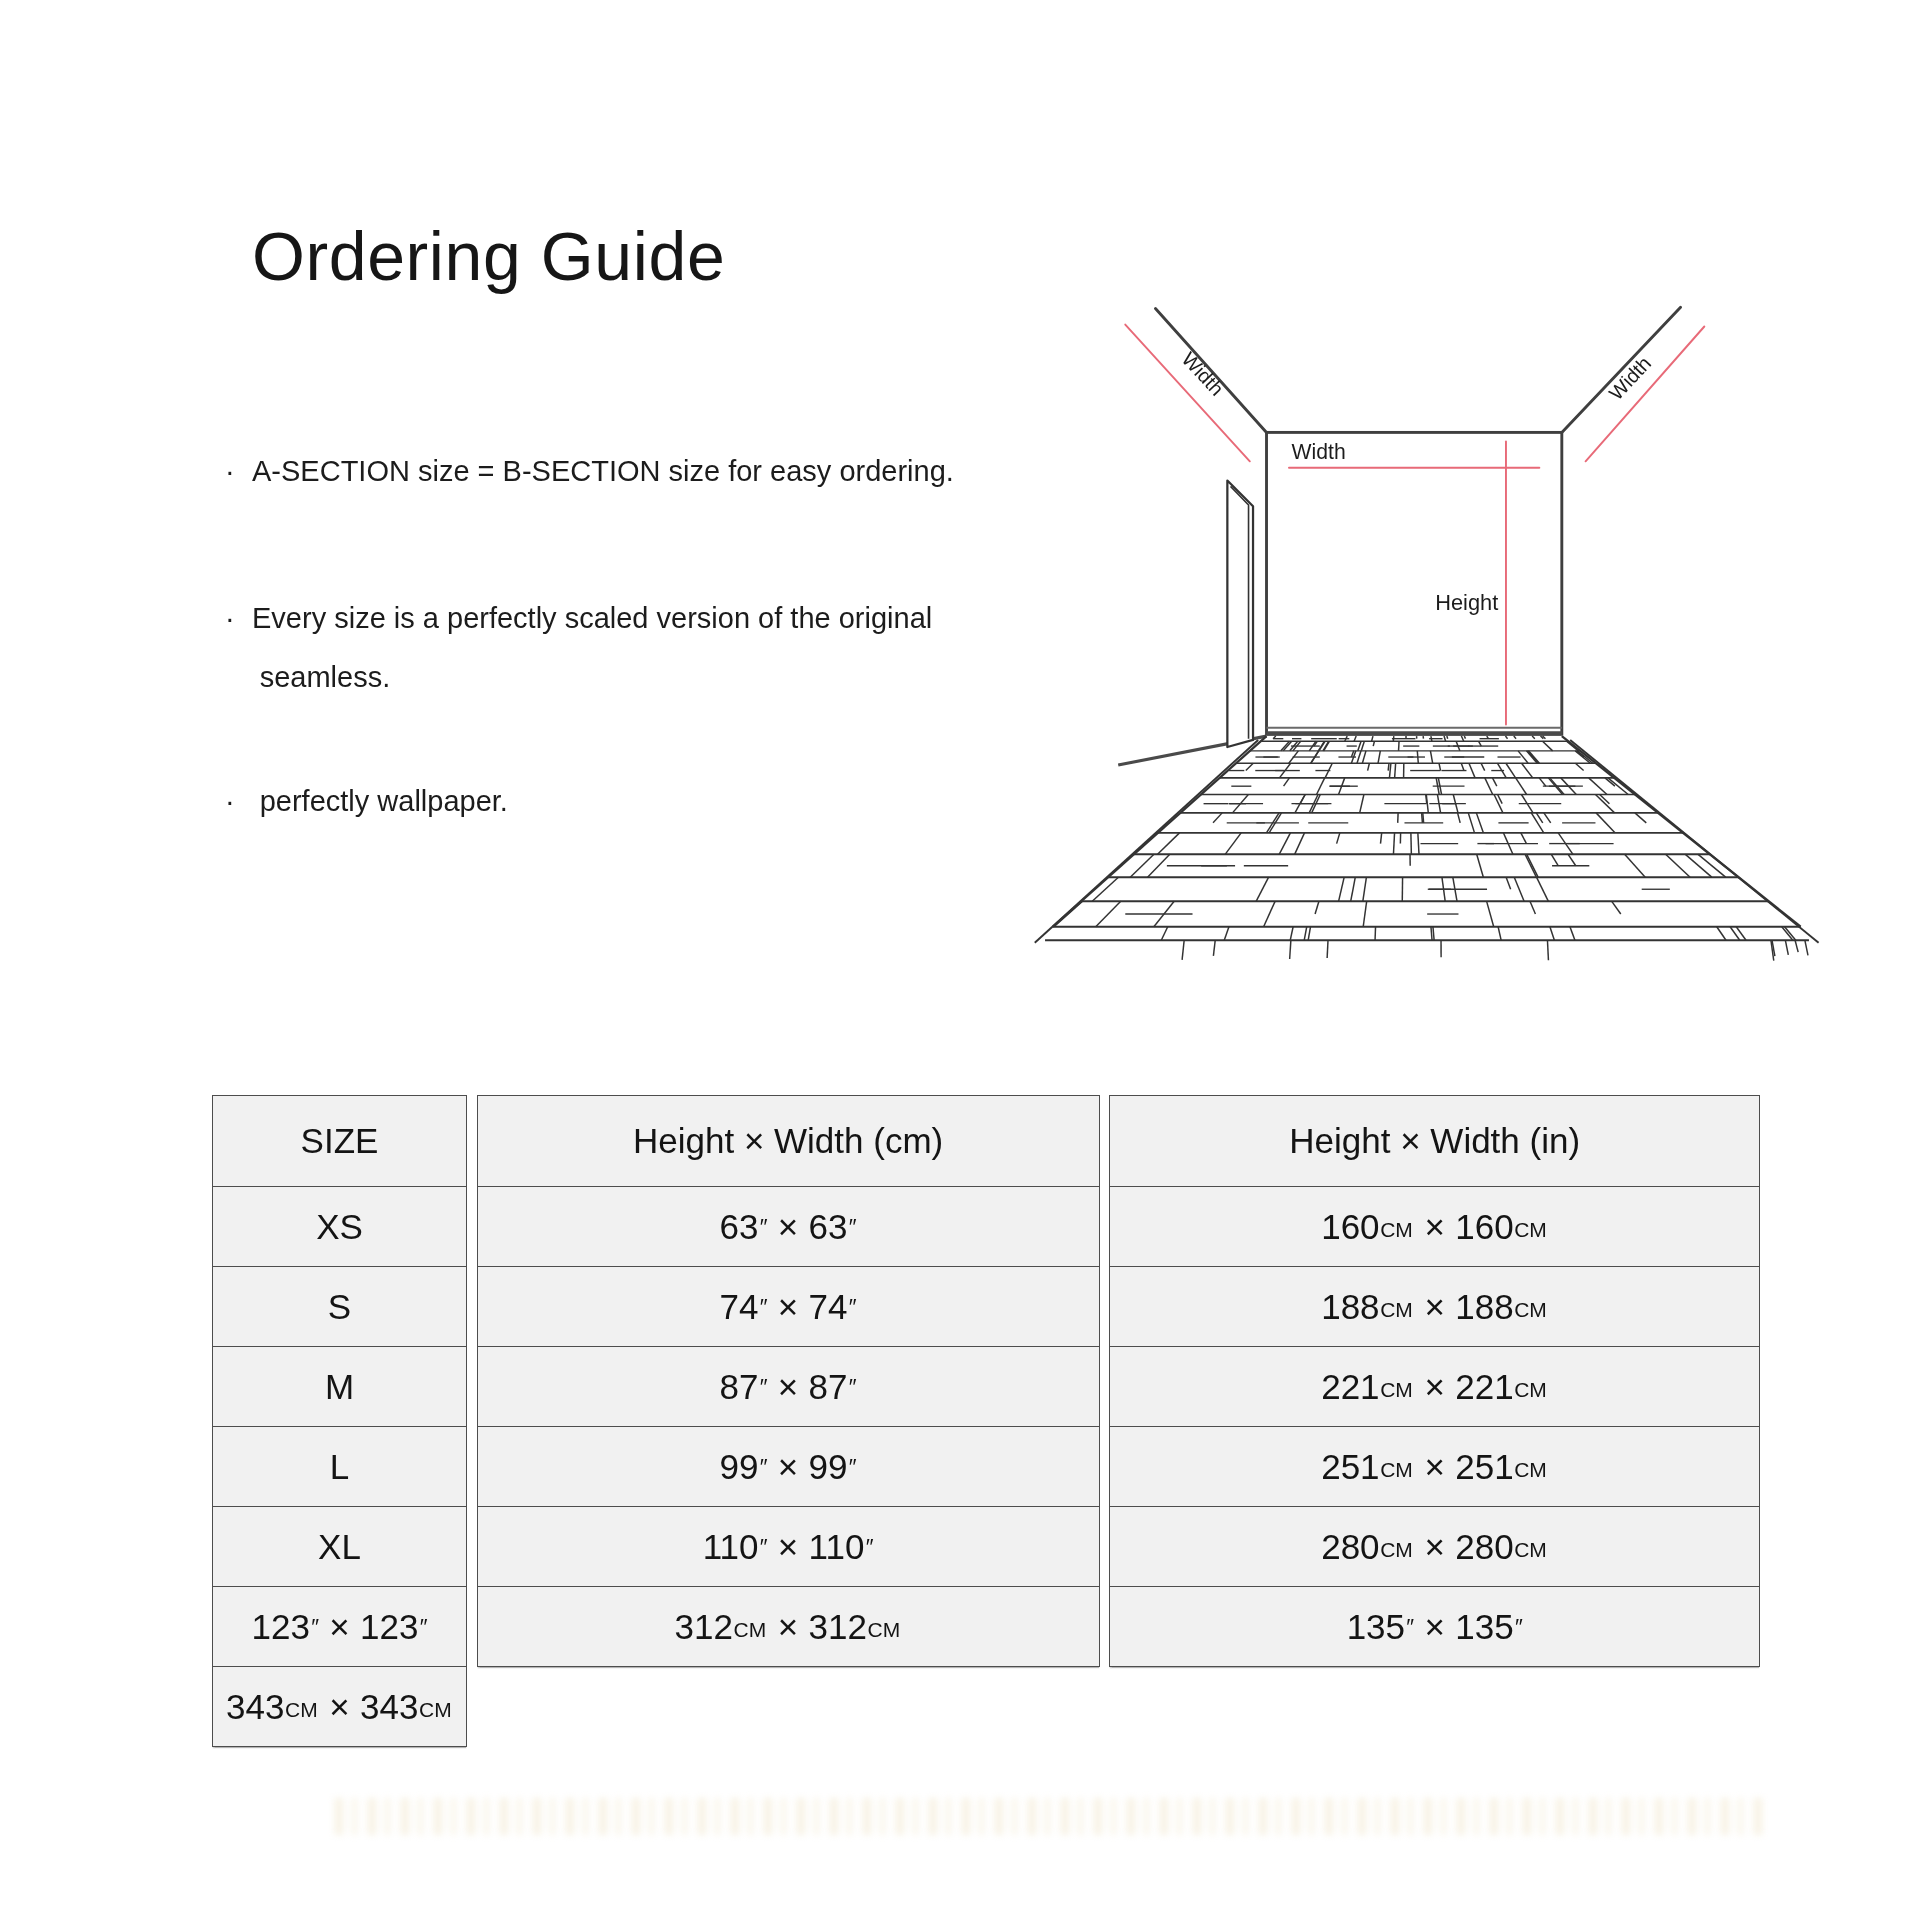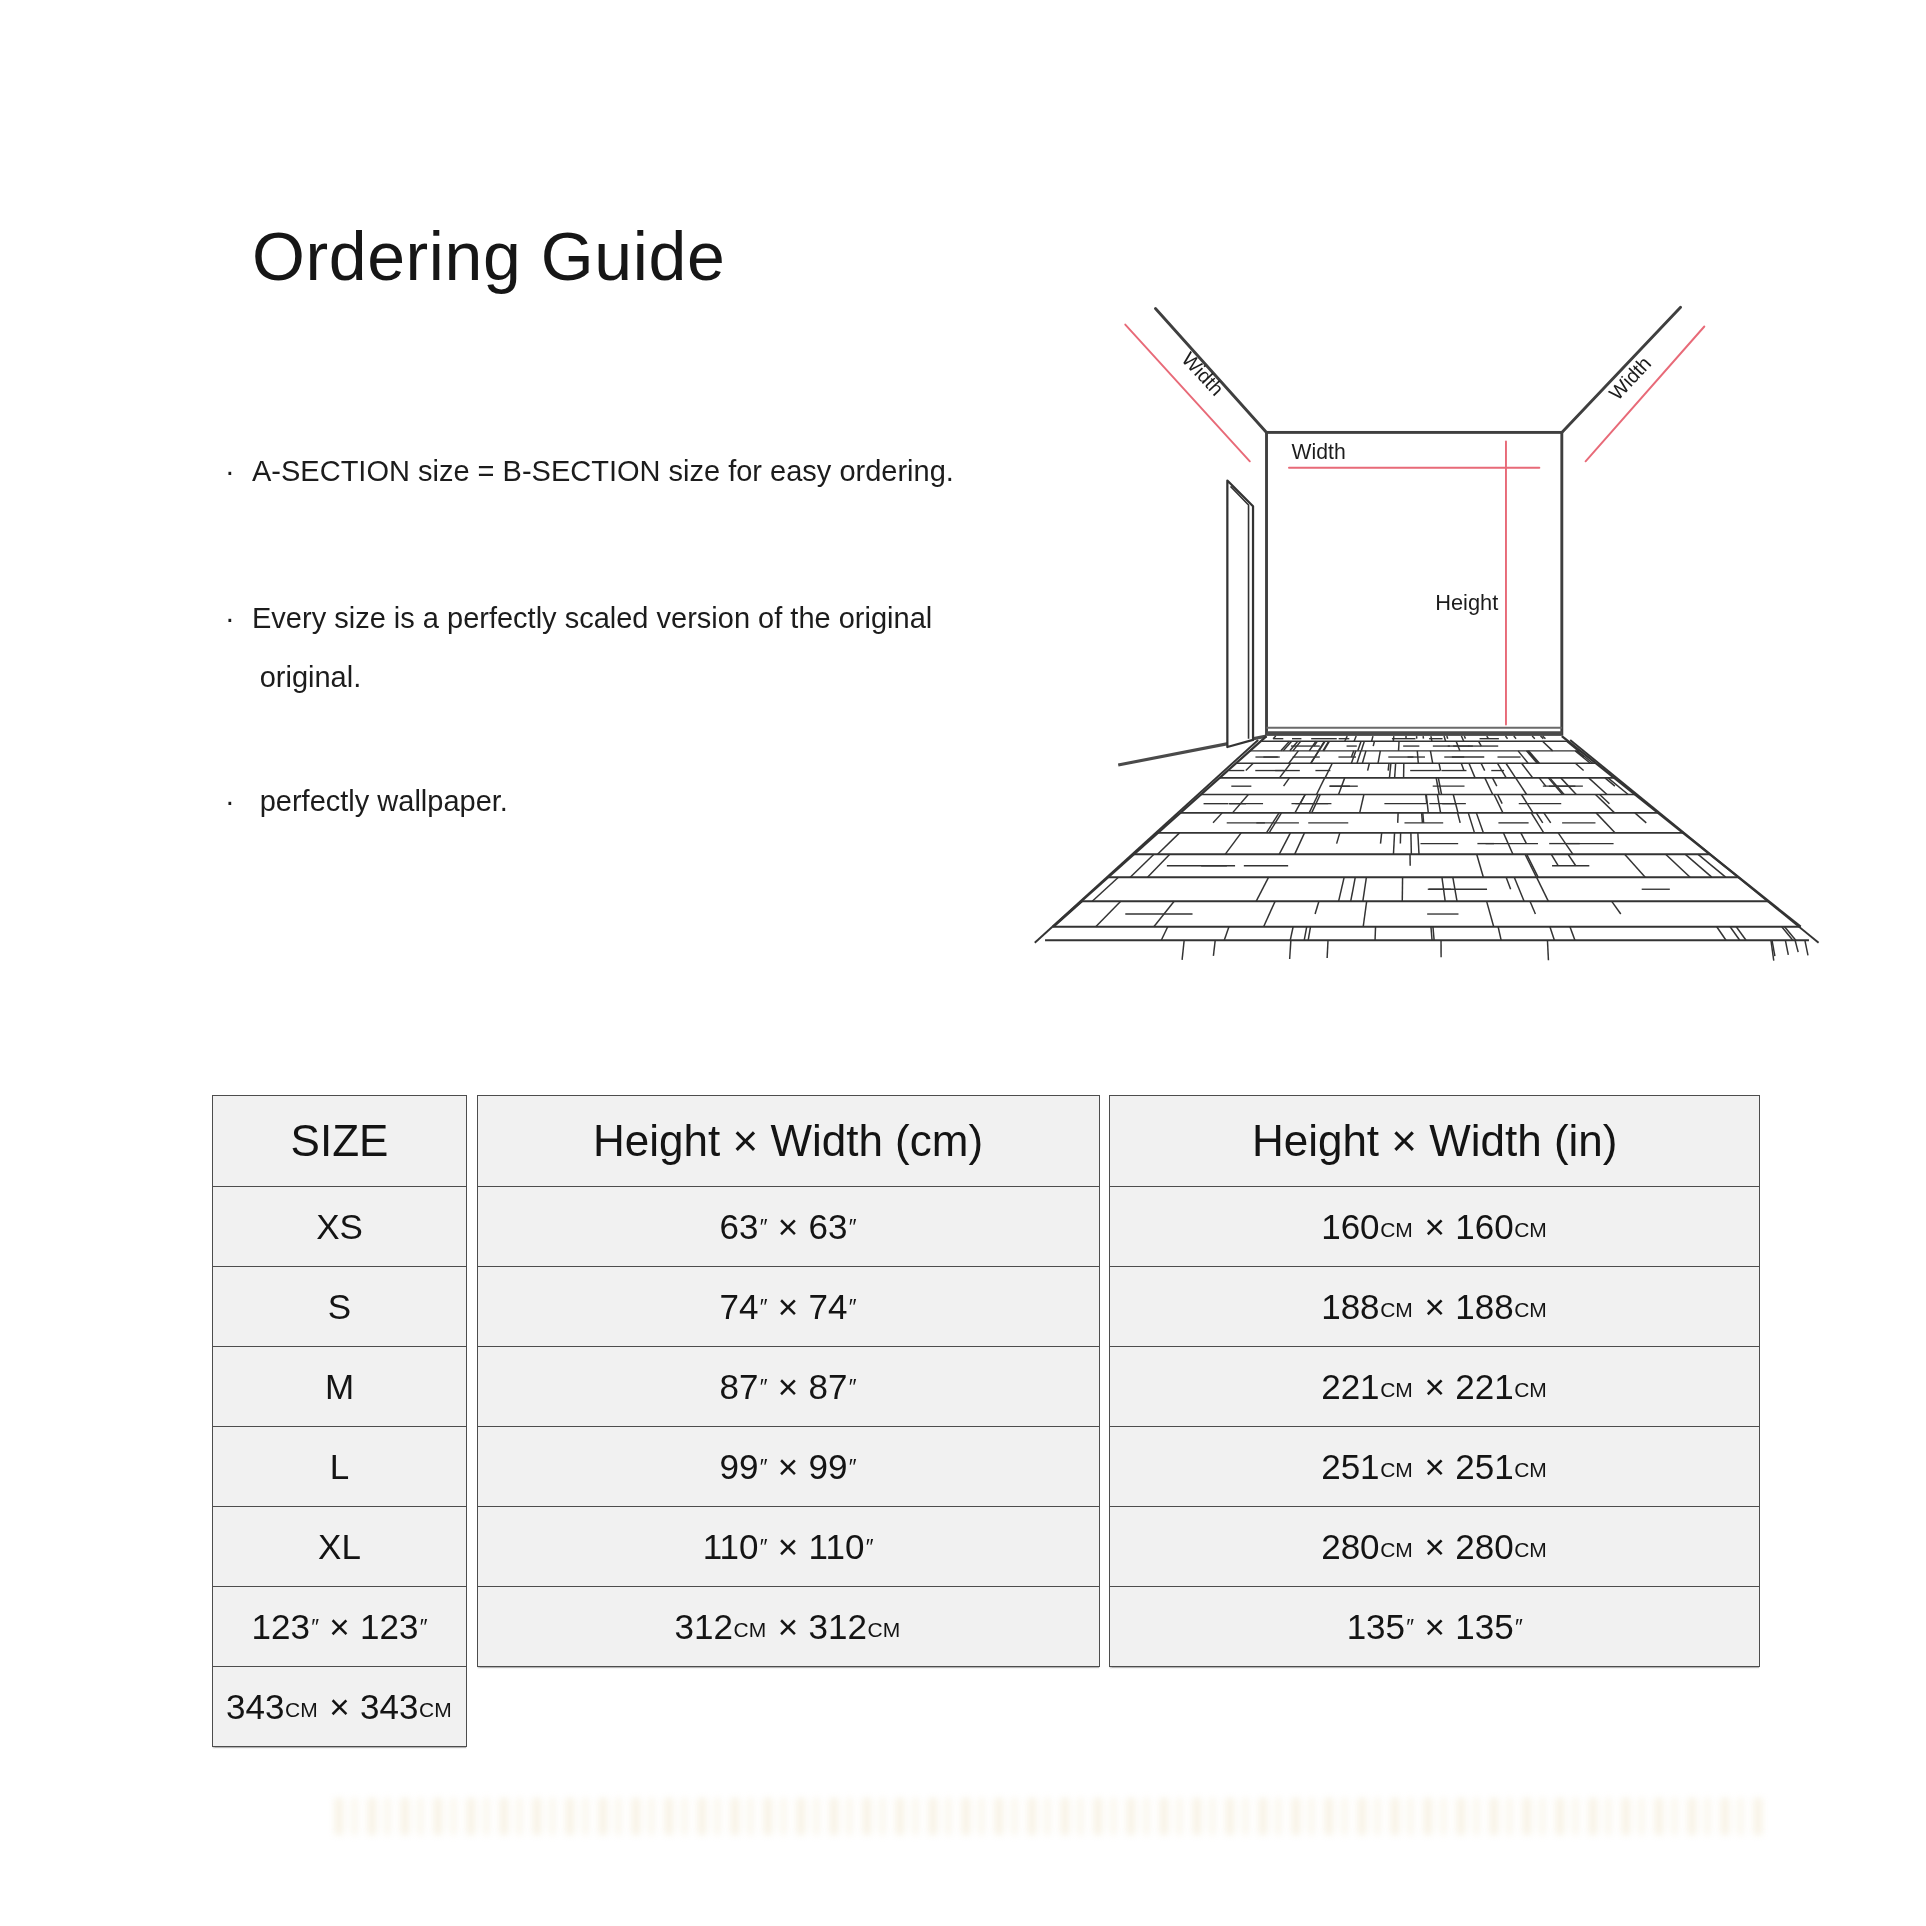--- a/index.html
+++ b/index.html
@@ -39,21 +39,21 @@
     border-left:1.9px solid #4d4d4d;
     border-right:1.9px solid #4d4d4d;
     border-bottom:1.3px solid #4d4d4d;
     display:flex;align-items:center;justify-content:center;
     font-size:35px;color:#141414;
     box-shadow:0 1.9px 1.3px -0.6px rgba(90,90,90,.45);
   }
   .cell.header{
     border-top:1.9px solid #4d4d4d;
     border-bottom:1.9px solid #4d4d4d;
-    font-size:44px;
+    font-size:35px;
   }
   .cell .unit-cm{font-size:21px;letter-spacing:0;padding:0 1.3px 0 0.6px;transform:translateY(2.6px);text-align:right;}
   .cell .prime{font-size:22px;vertical-align:11.6px;padding-left:1.3px;}
   .cell .prime.hi{vertical-align:22px;}
   .cell .times{padding:0 10.3px;}
   
   .watermark-strip{
     position:absolute;left:334px;top:1798px;width:1432px;height:37px;
     background:repeating-linear-gradient(90deg,
       #f2e8cf 0px,#f2e8cf 10.3px,transparent 10.3px,transparent 16.7px,
@@ -69,21 +69,21 @@
   <div class="page-title">Ordering Guide</div>
 
   <div class="bullet" id="bullet-0">
     <span class="dot">·</span>
     <div>A-SECTION size = B-SECTION size for easy ordering.</div>
   </div>
 
   <div class="bullet" id="bullet-1">
     <span class="dot">·</span>
     <div>Every size is a perfectly scaled version of the original</div>
-    <div style="padding-left:7.7px">original.</div>
+    <div style="padding-left:7.7px">seamless.</div>
   </div>
 
   <div class="bullet" id="bullet-2">
     <span class="dot">·</span>
     <div style="padding-left:7.7px">perfectly wallpaper.</div>
   </div>
 
   <svg id="room-svg" width="835" height="719" viewBox="1580 420 1300 1120">
     <g stroke="#3f3f3f" stroke-width="4.5" fill="none" stroke-linecap="round">
 

